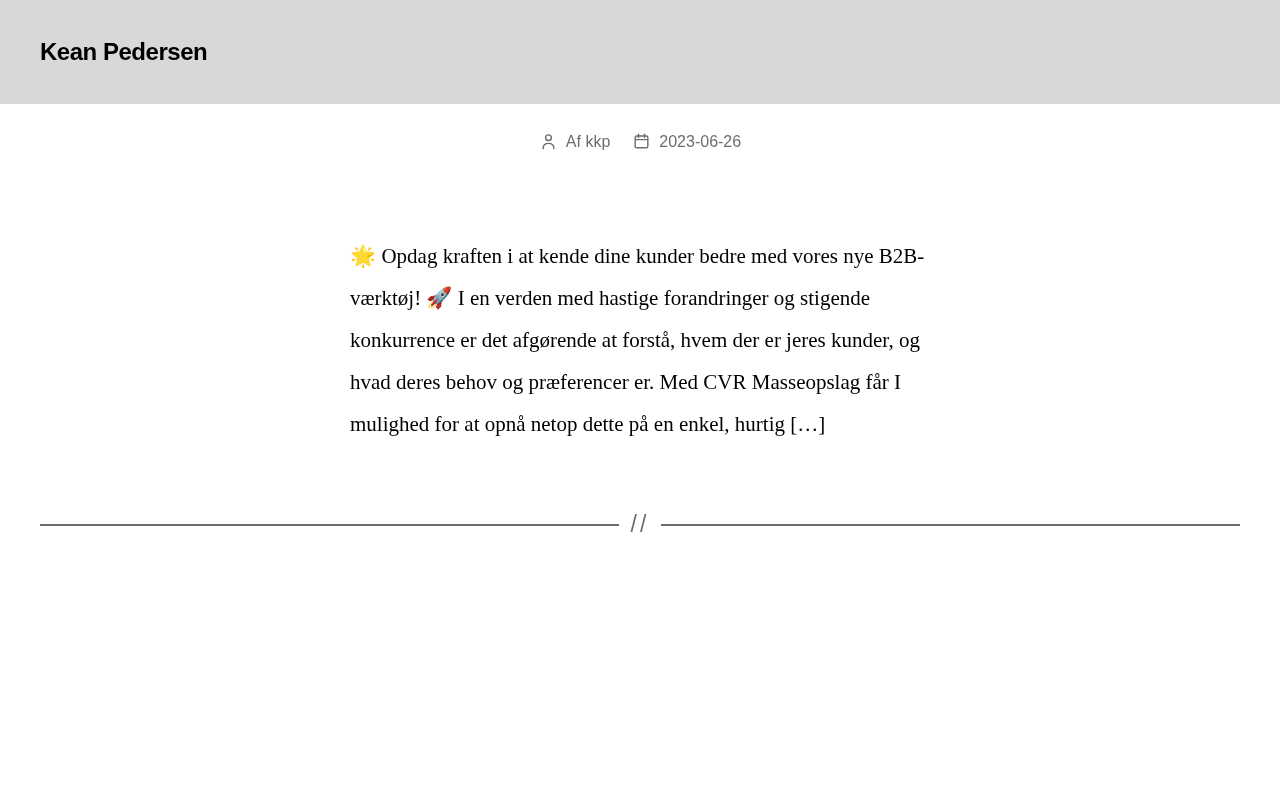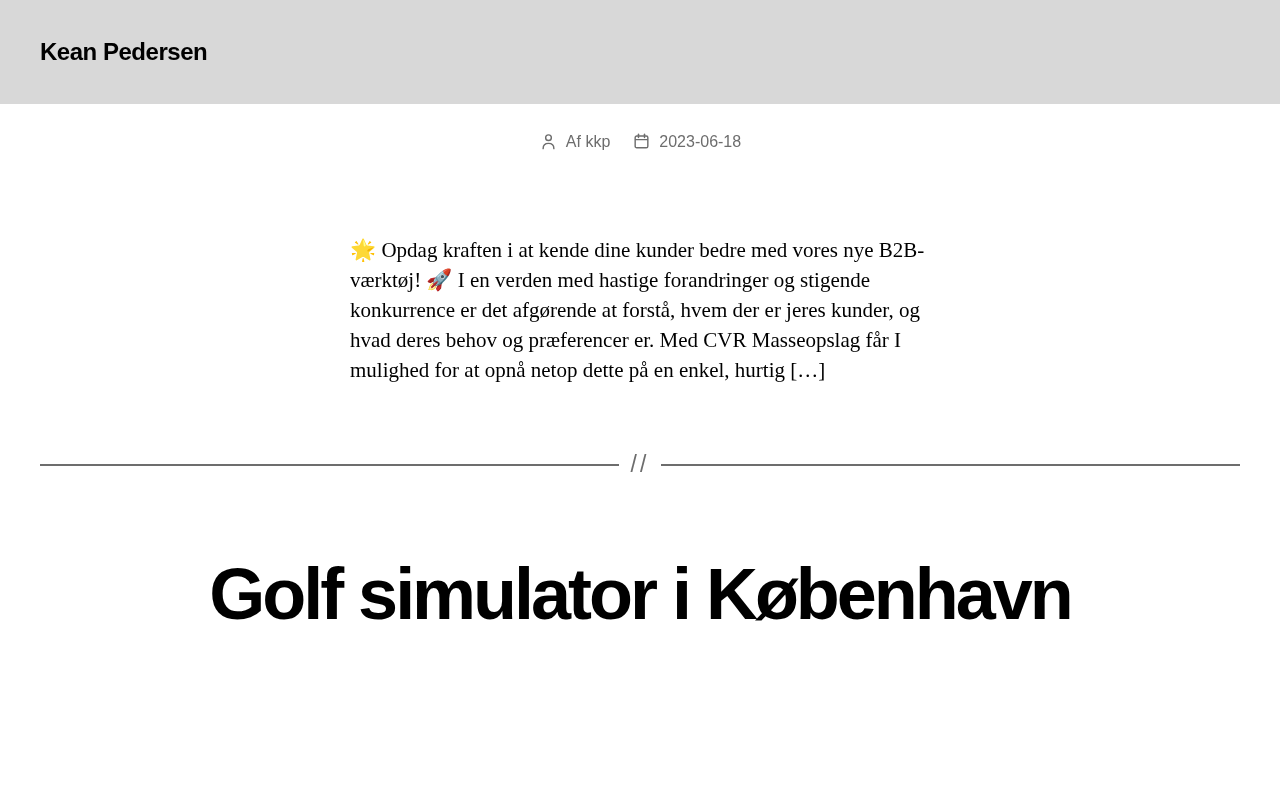--- a/index.html
+++ b/index.html
@@ -66,21 +66,21 @@
     stroke-linecap: round;
     stroke-linejoin: round;
   }
 
   .entry-excerpt {
     margin: 84px auto 0;
     max-width: 580px;
     text-align: left;
     font-family: "Liberation Serif", serif;
     font-size: 21px;
-    line-height: 30px;
+    line-height: 42px;
     color: #000000;
   }
 
   
   .post-separator {
     margin: 68px 40px 0;
     height: 24px;
     display: flex;
     align-items: center;
     gap: 10px;
@@ -118,30 +118,27 @@
         </svg>
         <span>Af kkp</span>
       </span>
       <span class="meta-item">
         <svg viewBox="0 0 24 24">
           <rect x="4" y="5" width="16" height="15" rx="2"></rect>
           <line x1="8.2" y1="2.8" x2="8.2" y2="7"></line>
           <line x1="15.8" y1="2.8" x2="15.8" y2="7"></line>
           <line x1="4.5" y1="9.6" x2="19.5" y2="9.6"></line>
         </svg>
-        <span>2023-06-18</span>
+        <span>2023-06-26</span>
       </span>
     </div>
 
     <p class="entry-excerpt">🌟 Opdag kraften i at kende dine kunder bedre med vores nye B2B-værktøj! 🚀 I en verden med hastige forandringer og stigende konkurrence er det afgørende at forstå, hvem der er jeres kunder, og hvad deres behov og præferencer er. Med CVR Masseopslag får I mulighed for at opnå netop dette på en enkel, hurtig […]</p>
   </article>
 
   <div class="post-separator">
     <span class="sep-line"></span>
     <span class="sep-slashes">//</span>
     <span class="sep-line"></span>
   </div>
 
-  <article class="post-2">
-    <h1 class="entry-title">Golf simulator i København</h1>
-  </article>
 
 </main>
 
 </body></html>

